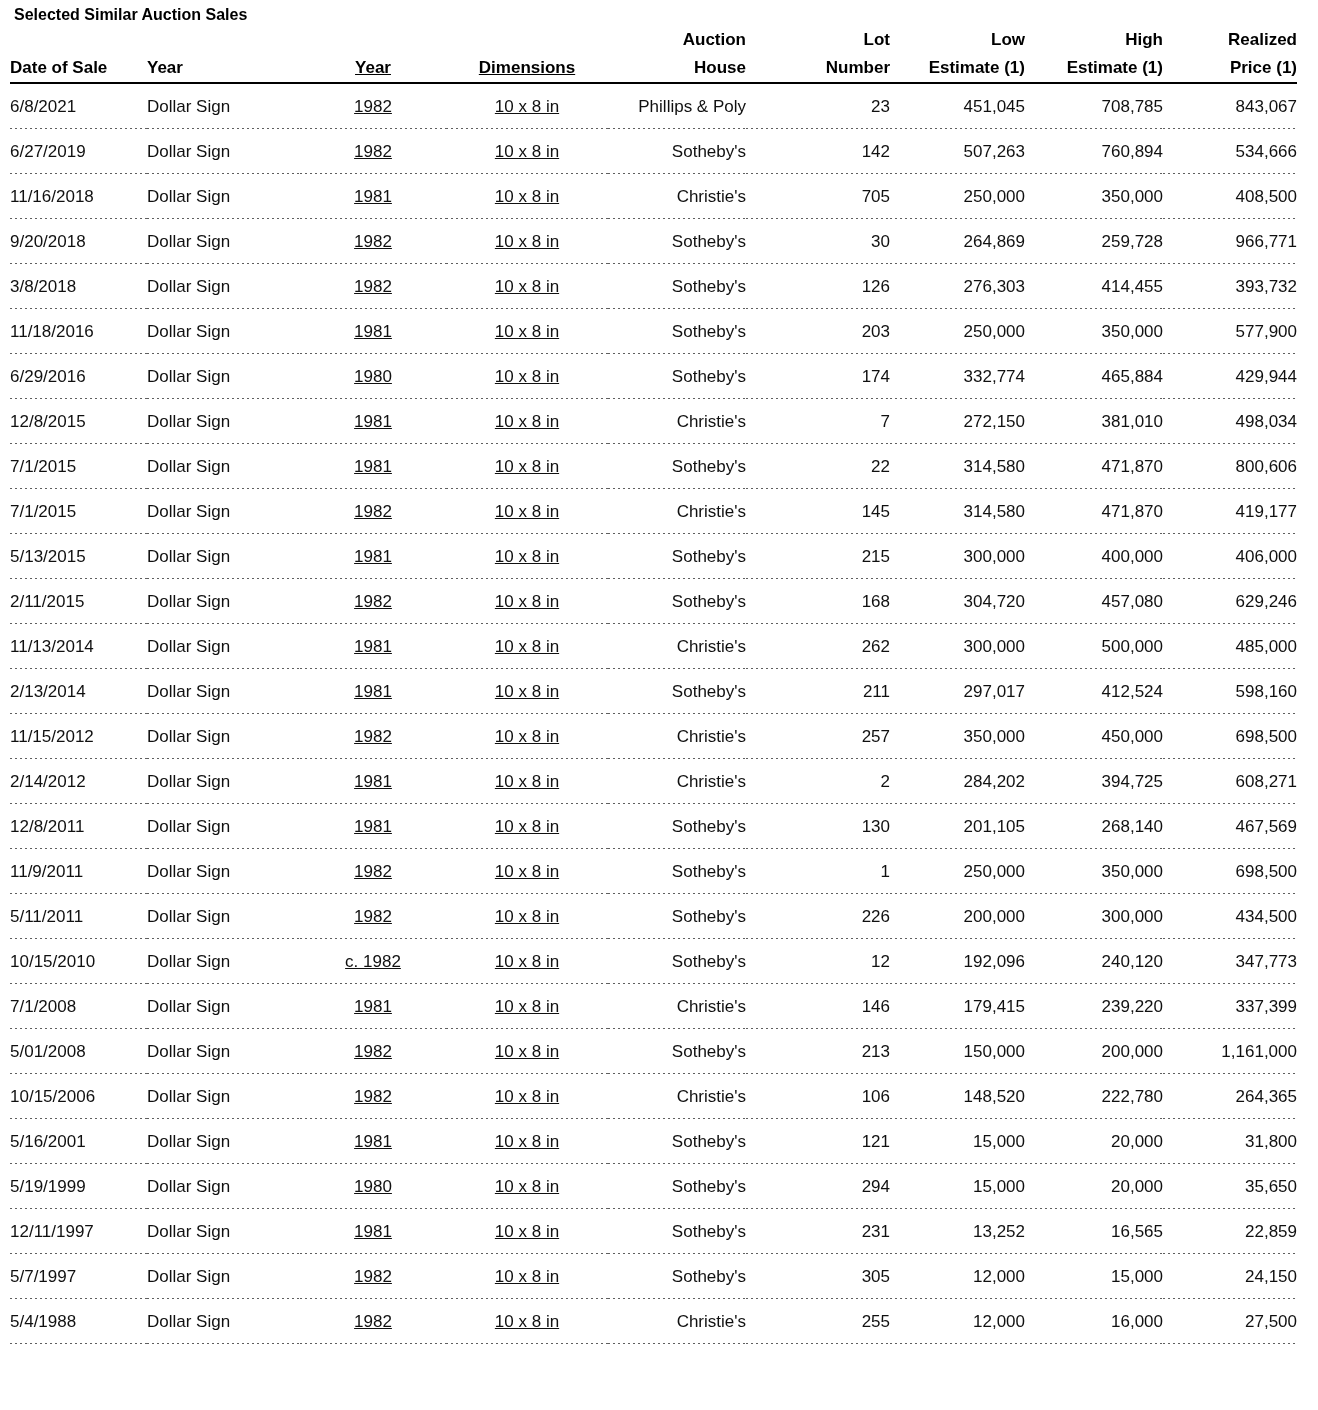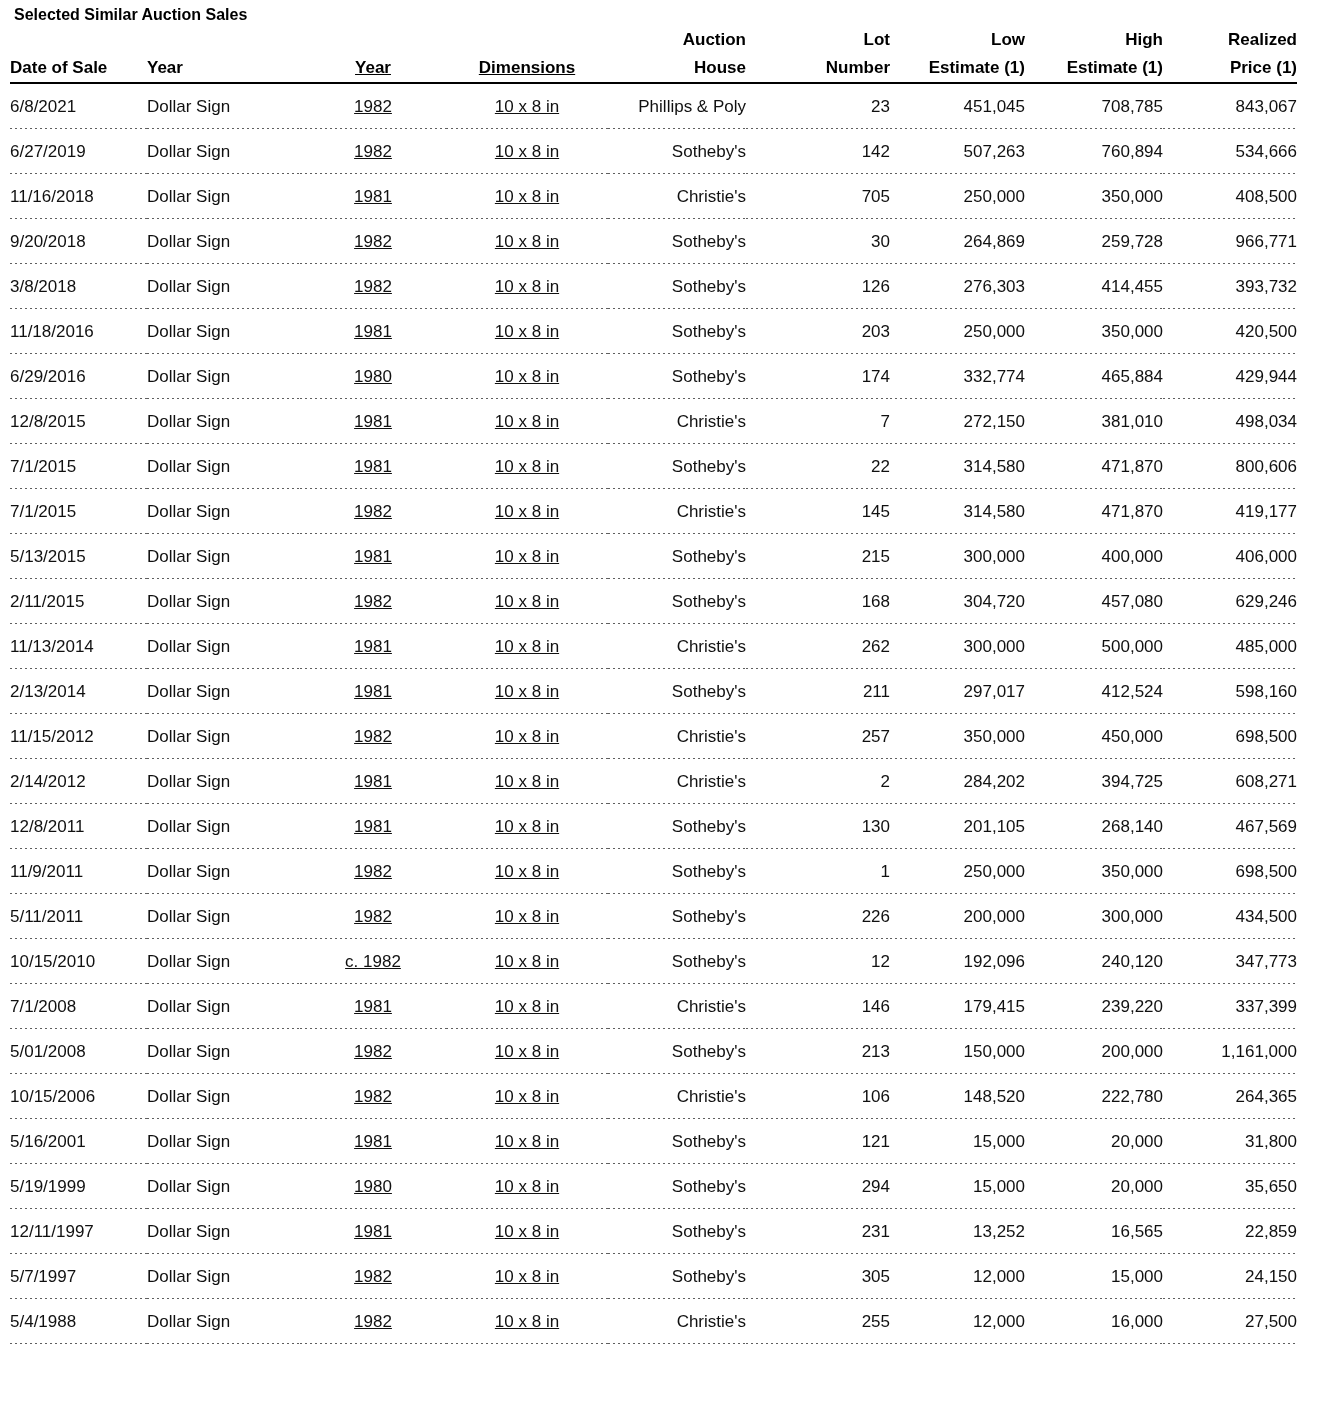--- a/index.html
+++ b/index.html
@@ -176,21 +176,21 @@
         </tr>
         <tr>
           <td class="al col-date_of_sale">11/18/2016</td>
           <td class="al col-title">Dollar Sign</td>
           <td class="ac col-year">1981</td>
           <td class="ac col-dimensions">10 x 8 in</td>
           <td class="ar col-auction_house">Sotheby's</td>
           <td class="ar col-lot_number">203</td>
           <td class="ar col-low_estimate">250,000</td>
           <td class="ar col-high_estimate">350,000</td>
-          <td class="ar col-realized_price">420,500</td>
+          <td class="ar col-realized_price">577,900</td>
         </tr>
         <tr>
           <td class="al col-date_of_sale">6/29/2016</td>
           <td class="al col-title">Dollar Sign</td>
           <td class="ac col-year">1980</td>
           <td class="ac col-dimensions">10 x 8 in</td>
           <td class="ar col-auction_house">Sotheby's</td>
           <td class="ar col-lot_number">174</td>
           <td class="ar col-low_estimate">332,774</td>
           <td class="ar col-high_estimate">465,884</td>

